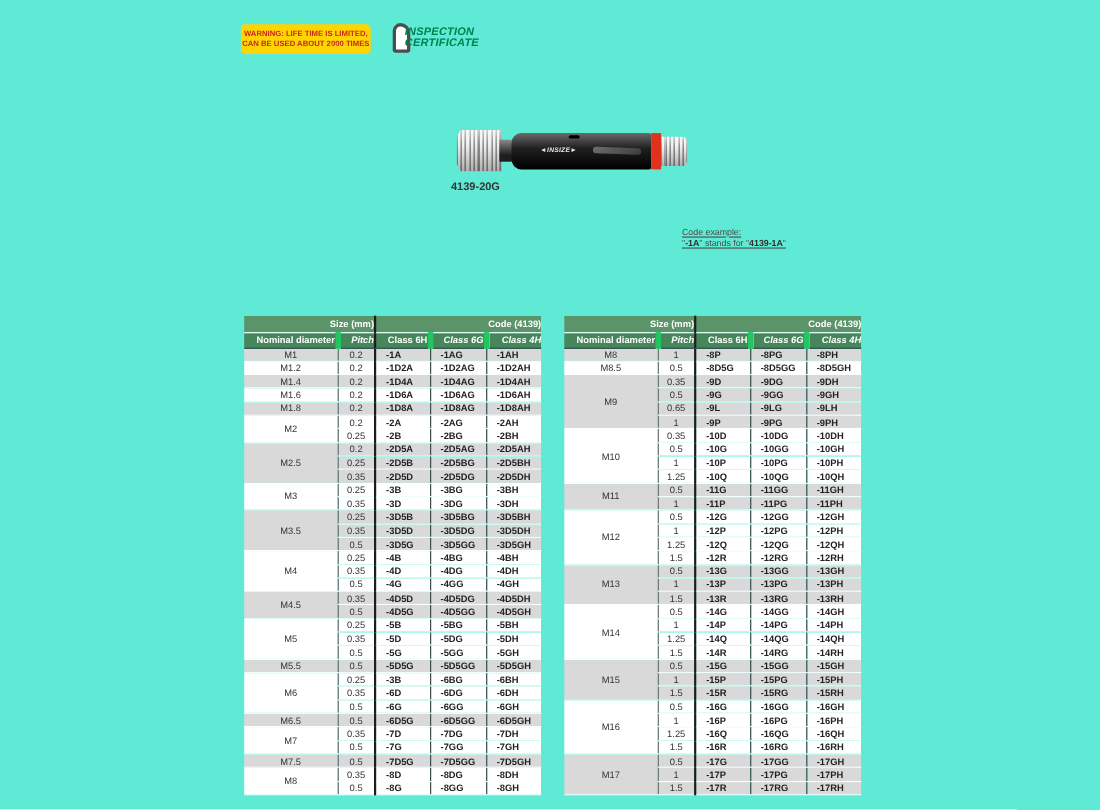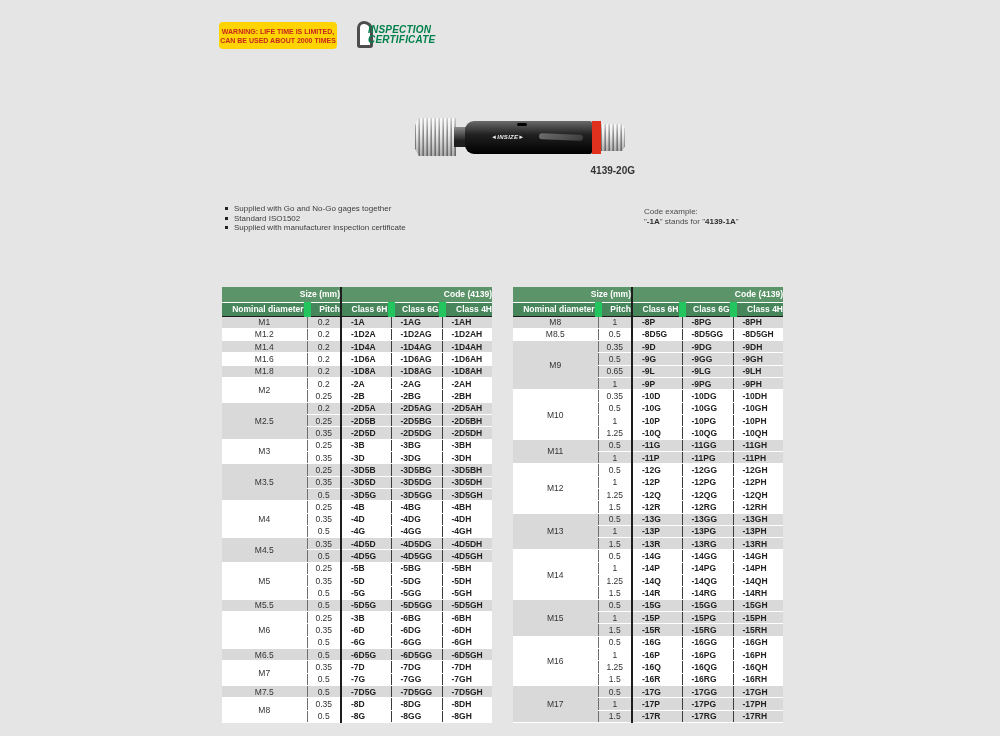--- a/index.html
+++ b/index.html
@@ -1,18 +1,18 @@
 <!DOCTYPE html>
 <html style="--green1: #5b9469; --green2: #47865b; --row-gray: #d9d9d9; --row_gray: #d9d9d9; --warning-yellow: #ffd400; --warning_yellow: #ffd400; --warning-red: #c8281e; --warning_red: #c8281e; --cert-green: #00804c; --cert_green: #00804c; --gage-red: #e0311f; --gage_red: #e0311f;"><head>
 <meta charset="utf-8">
 <style>
   * { margin:0; padding:0; box-sizing:border-box; }
   html,body { background:#fff; }
   #page {
-    position:relative; width:1000px; height:736px; background:#e5e5e5;
+    position:relative; width:1000px; height:736px; background:#5eead4;
     font-family:"Liberation Sans", sans-serif; overflow:hidden;
   }
 
   
   .warning {
     position:absolute; left:219px; top:22px; width:118px; height:27px;
     background:var(--warning-yellow); border-radius:4px;
     display:flex; flex-direction:column; align-items:center; justify-content:center;
   }
   .warning div { color:var(--warning-red); font-weight:bold; font-size:7px; line-height:9px; white-space:nowrap; }
@@ -37,39 +37,39 @@
   .handle {
     position:absolute; left:55px; top:11px; width:127px; height:33px;
     background:linear-gradient(180deg,#6a6a6a 0%,#202020 42%,#000 100%);
     border-radius:9px 2px 2px 9px;
   }
   .brand { position:absolute; left:26px; top:13px; color:#e8e8e8; font-size:6px; font-style:italic; font-weight:bold; letter-spacing:0.3px; }
   .marking { position:absolute; right:9px; top:13px; width:44px; height:6px; border-radius:3px; background:linear-gradient(90deg,rgba(170,170,170,.55),rgba(130,130,130,.35)); transform:rotate(2deg); }
   .notch { position:absolute; left:52px; top:2px; width:10px; height:3px; border-radius:2px; background:#000; }
   .redring { position:absolute; left:182px; top:11px; width:9px; height:33px; background:var(--gage-red); }
   .thread-right { left:191px; top:14px; width:24px; height:27px; clip-path:polygon(0 0,88% 0,100% 18%,100% 82%,88% 100%,0 100%); }
-  .gage-label { position:absolute; left:0; top:55px; width:100%; text-align:right; font-size:10px; font-weight:bold; color:#333; }
+  .gage-label { position:absolute; left:0; top:55px; width:100%; text-align:left; font-size:10px; font-weight:bold; color:#333; }
 
   
   .bullets { position:absolute; left:224px; top:204px; list-style:none; font-size:8px; color:#3d3d3d; }
   .bullets li { position:relative; padding-left:10px; line-height:9.6px; white-space:nowrap; }
   .bullets li::before { content:""; position:absolute; left:1px; top:3px; width:3px; height:3px; background:#222; }
 
   
-  .code-example { position:absolute; left:644px; top:207px; font-size:8px; color:#4a4a4a; line-height:10px; }
+  .code-example { position:absolute; left:620px; top:207px; font-size:8px; color:#4a4a4a; line-height:10px;text-decoration:underline; }
   .code-example .b { font-weight:bold; color:#2e2e2e; }
 
   
   table.gage-table { position:absolute; top:287px; width:270px; height:436px; border-collapse:collapse; table-layout:fixed; }
   #table-left { left:222px; } #table-right { left:513px; }
   .gage-table th, .gage-table td { padding:0; font-size:8.5px; white-space:nowrap; overflow:hidden; }
   .gage-table thead th { color:#fff; font-weight:bold; text-align:right; }
   .gage-table tr.h1 th { height:15px; background:var(--green1); border-bottom:1px solid #fff; }
   .gage-table tr.h2 th { height:14px; background:var(--green2); border-bottom:1.5px solid #1d1d1d; }
-  .gage-table tr.h2 th.sep-w { border-left:7px solid #22c55e; }
+  .gage-table tr.h2 th.sep-w { border-left:5px solid #22c55e;font-style:italic; }
   .gage-table th.sep-b, .gage-table td.c1 { border-left:2px solid #1d1d1d; }
   .gage-table tbody td { border-bottom:1px solid #fff; color:#333; text-align:center; }
   .gage-table td.pitch { border-left:1px solid #6e6e6e; }
   .gage-table td.code { font-weight:bold; color:#222; text-align:left; padding-left:9px; }
   .gage-table td.c2, .gage-table td.c3 { border-left:1px solid #3c3c3c; }
   .gage-table tr.shade td { background:var(--row-gray); }
   .gage-table tr.plain td { background:#ffffff; }
 </style>
 </head>
 <body>
@@ -96,25 +96,20 @@
     <div class="handle">
       <div class="notch"></div>
       <div class="brand">◄INSIZE►</div>
       <div class="marking"></div>
     </div>
     <div class="redring"></div>
     <div class="thr thread-right"></div>
     <div class="gage-label">4139-20G</div>
   </div>
 
-  <ul class="bullets">
-    <li>Supplied with Go and No-Go gages together</li>
-    <li>Standard ISO1502</li>
-    <li>Supplied with manufacturer inspection certificate</li>
-  </ul>
 
   <div class="code-example">
     <div>Code example:</div>
     <div><span>"</span><span class="b">-1A</span><span>" stands for "</span><span class="b">4139-1A</span><span>"</span></div>
   </div>
 
   <table class="gage-table" id="table-left">
       <colgroup>
         <col style="width:85px">
         <col style="width:34px">

